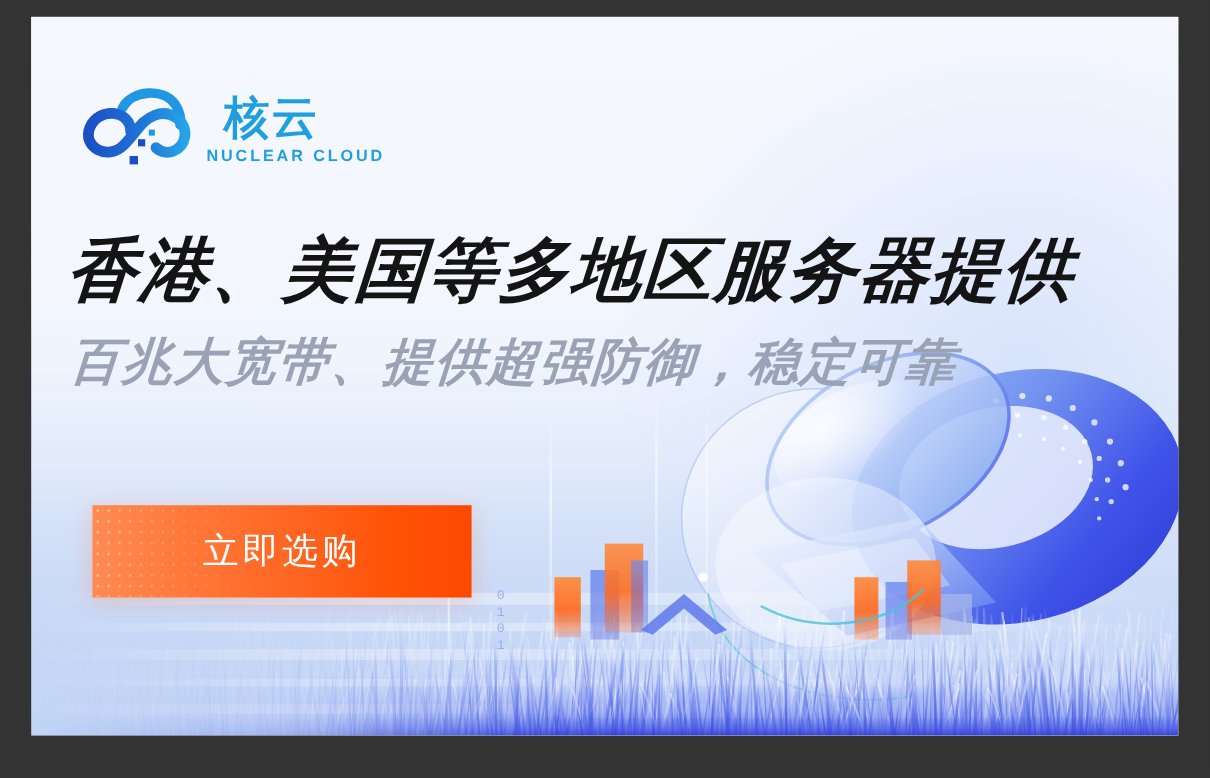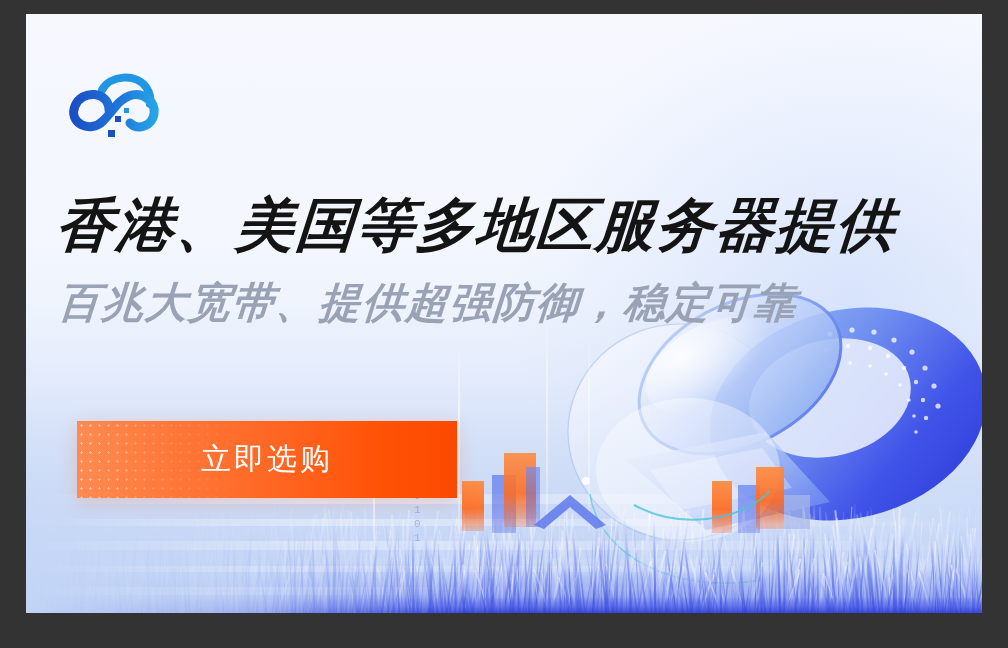--- a/index.html
+++ b/index.html
@@ -80,21 +80,21 @@
     color:#9aa3b5; white-space:nowrap;
     font-family:"Liberation Serif", serif;
     font-weight:700; font-style:italic;
     letter-spacing:1.5px;
     transform:skewX(-4deg);
   }
 
   
   #cta {
     position:absolute; left:51px; top:407px;
-    width:380px; height:77px;
+    width:316px; height:77px;
     border:0; cursor:pointer;
     background:linear-gradient(90deg,#ff8b52 0%, #ff7a3c 22%, #ff6420 55%, #ff5205 80%, #fb4a00 100%);
     color:#ffffff; font-size:30px; letter-spacing:3px;
     font-family:"Liberation Sans", sans-serif;
     display:flex; align-items:center; justify-content:center;
     box-shadow:0 4px 18px rgba(255,90,20,.22);
   }
   
   #cta::before{
     content:""; position:absolute; left:0; top:0; width:46%; height:100%;
@@ -1571,20 +1571,26 @@
 
         <path d="M40 22 C48 7, 74 5, 84 19 C88 25, 89 31, 88 36" fill="none" stroke="#2196e3" stroke-width="8" stroke-linecap="round"></path>
 
         <path d="M47 42 C47 23, 20 21, 13 38 C6 55, 28 66, 41 53 C52 42, 56 32, 67 28
                  C80 23, 94 33, 92 46 C90 58, 76 63, 68 55" fill="none" stroke="url(#gLogo)" stroke-width="9" stroke-linecap="round"></path>
 
         <rect x="53" y="48" width="6" height="6" fill="#1b4fc4"></rect>
         <rect x="62" y="40" width="5" height="5" fill="#2196e3"></rect>
         <rect x="46" y="62" width="7" height="7" fill="#1b4fc4"></rect>
       </svg>
+      <div id="logo-text">
+        <svg id="logo-cn" viewBox="0 0 120 44" aria-hidden="true">
+          <text x="0" y="34" font-family="Liberation Sans, sans-serif" font-size="38" font-weight="700" fill="#1f9fe0" letter-spacing="2">核云</text>
+        </svg>
+        <div id="logo-en">NUCLEAR CLOUD</div>
+      </div>
     </div>
 
     <div id="headline">香港、美国等多地区服务器提供</div>
     <div id="subheadline">百兆大宽带、提供超强防御，稳定可靠</div>
 
     <button id="cta">
       <span>立即选购</span>
     </button>
 
   </div>

